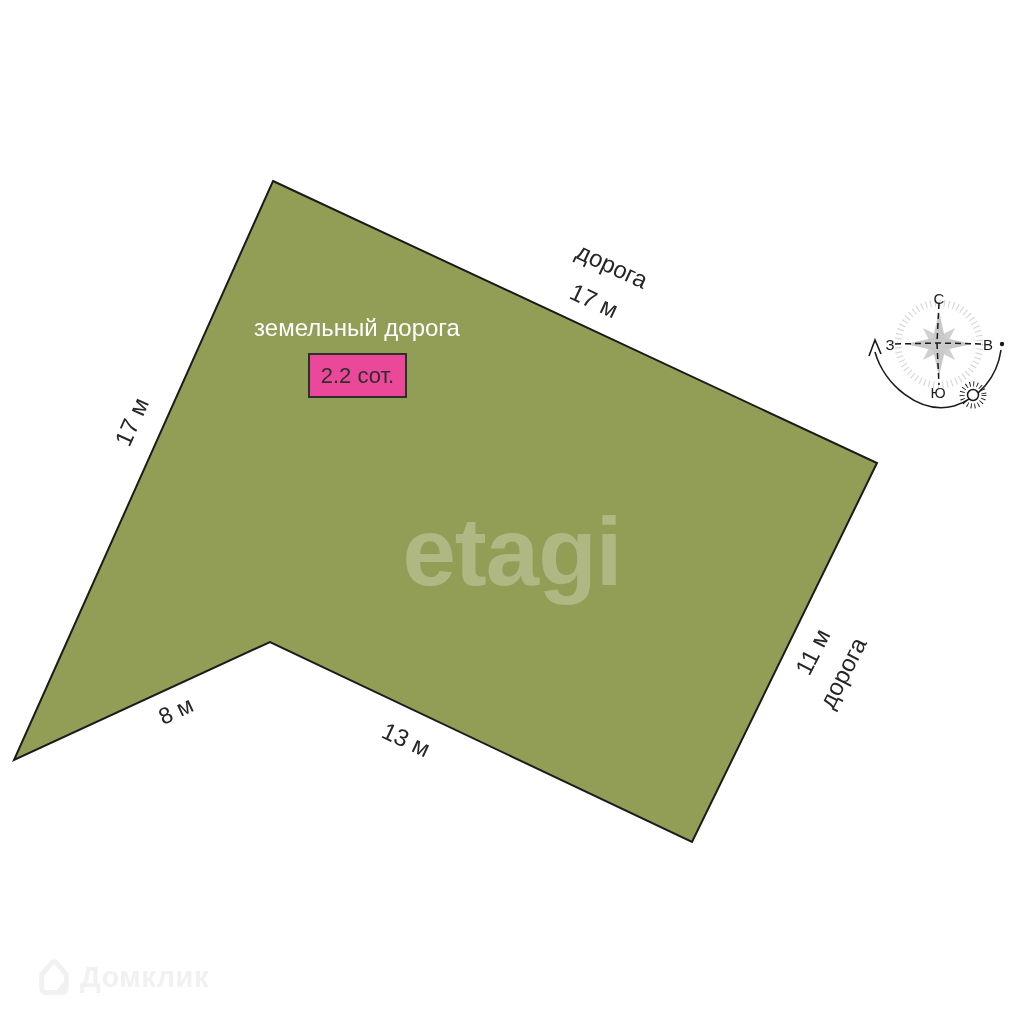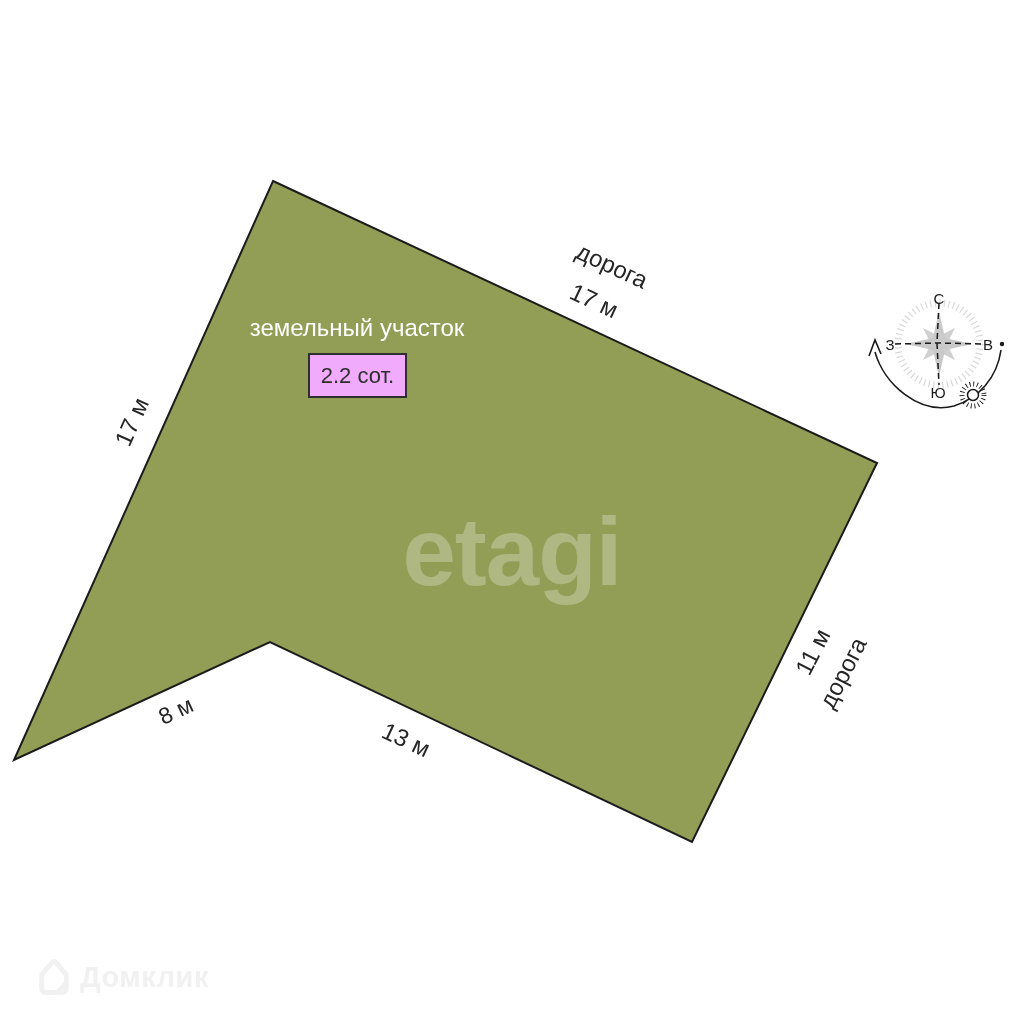--- a/index.html
+++ b/index.html
@@ -12,21 +12,21 @@
   .dim-label{
     position:absolute;white-space:nowrap;color:#262626;font-size:24px;
     transform:translate(-50%,-50%);
   }
   .plot-name{
     position:absolute;white-space:nowrap;color:#ffffff;font-size:24px;
     transform:translate(-50%,-50%);
   }
   .area-box{
     position:absolute;left:308px;top:353px;width:99px;height:45px;
-    background:#f0abfc;border:2px solid #2e2e2e;box-sizing:border-box;
+    background:#ec4899;border:2px solid #2e2e2e;box-sizing:border-box;
     display:flex;align-items:center;justify-content:center;
     font-size:22px;color:#2e2e2e;
   }
   .wm-etagi{
     position:absolute;left:512px;top:508px;transform:translate(-50%,-50%);
     font-size:96px;font-weight:bold;letter-spacing:-1px;
     color:rgba(255,255,255,0.27);
     margin-top:44px;
   }
   .wm-domclick{
@@ -40,21 +40,21 @@
 <body>
 
 <div class="stage">
 
   <svg class="layer" width="1024" height="1024" viewBox="0 0 1024 1024">
     <polygon points="273,181 877,463 692,842 270,642 14,760" fill="#929d56" stroke="#1b1b1b" stroke-width="2"></polygon>
   </svg>
 
   <div class="wm-etagi">etagi</div>
 
-  <div class="plot-name" style="left:357px;top:328px;">земельный участок</div>
+  <div class="plot-name" style="left:357px;top:328px;">земельный дорога</div>
   <div class="area-box">
     <span>2.2 сот.</span>
   </div>
 
   <div class="dim-label" style="left:612px;top:266px;transform:translate(-50%,-50%) rotate(25deg);">дорога</div>
   <div class="dim-label" style="left:594px;top:301px;transform:translate(-50%,-50%) rotate(25deg);">17 м</div>
   <div class="dim-label" style="left:132px;top:422px;transform:translate(-50%,-50%) rotate(-66deg);">17 м</div>
   <div class="dim-label" style="left:176px;top:711px;font-size:23px;transform:translate(-50%,-50%) rotate(-25deg);">8 м</div>
   <div class="dim-label" style="left:406px;top:740px;transform:translate(-50%,-50%) rotate(25deg);">13 м</div>
   <div class="dim-label" style="left:813px;top:652px;transform:translate(-50%,-50%) rotate(-63deg);">11 м</div>

